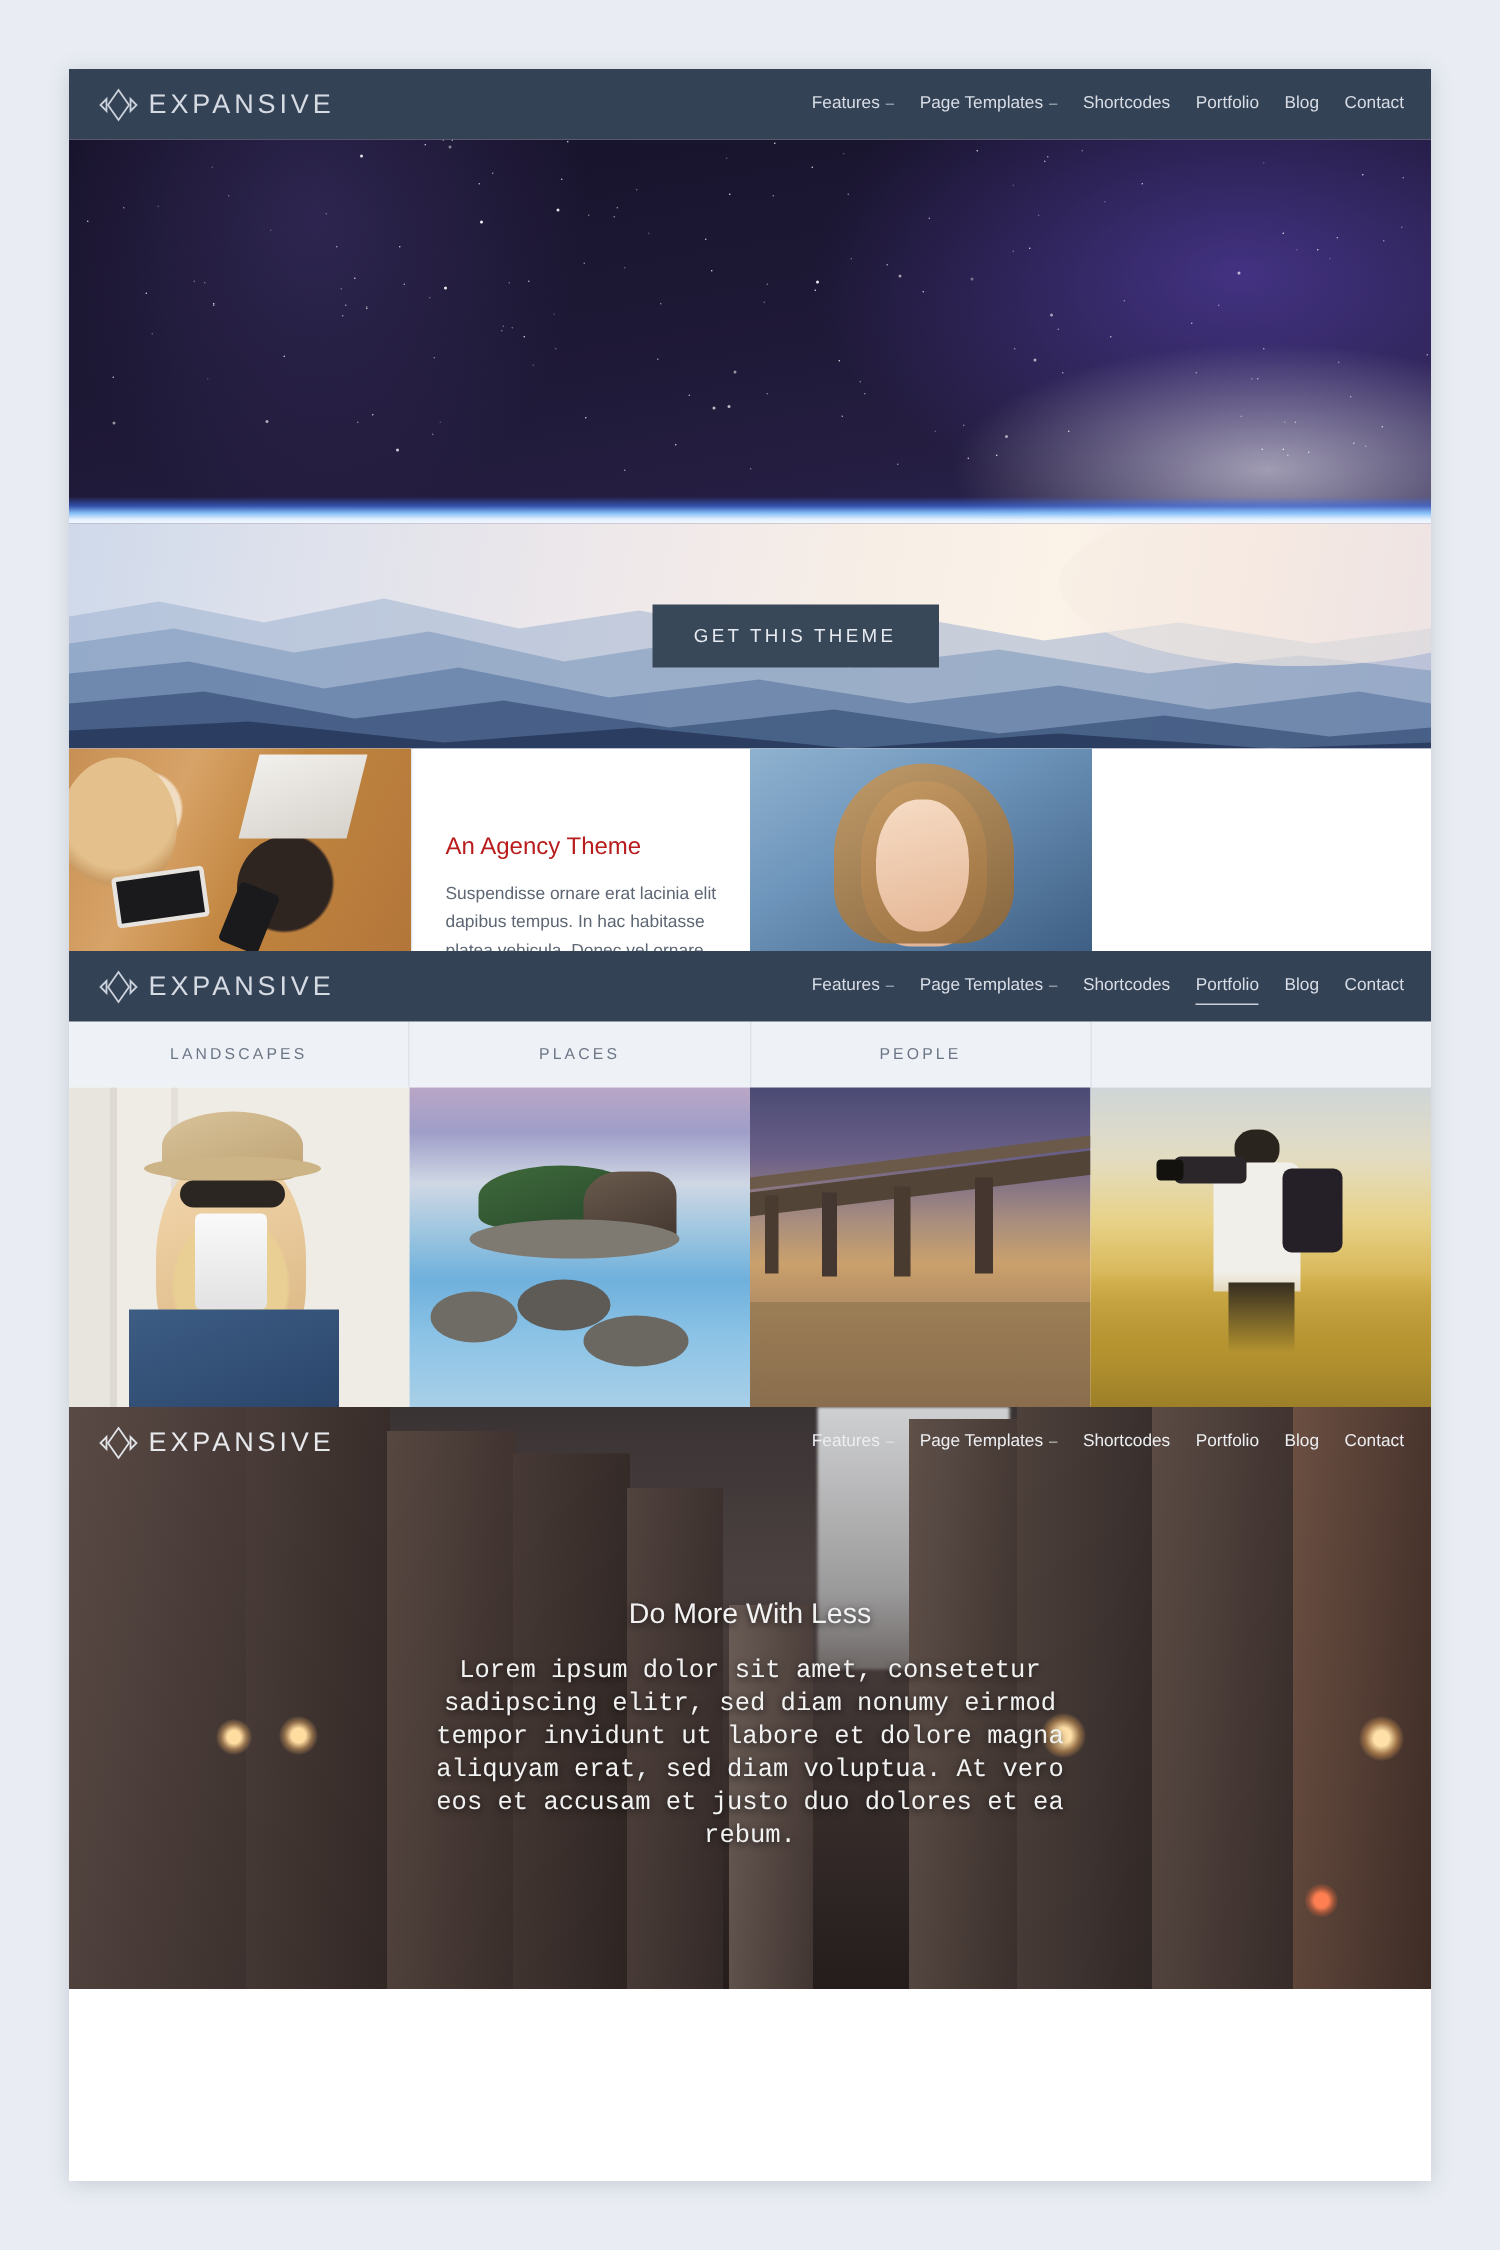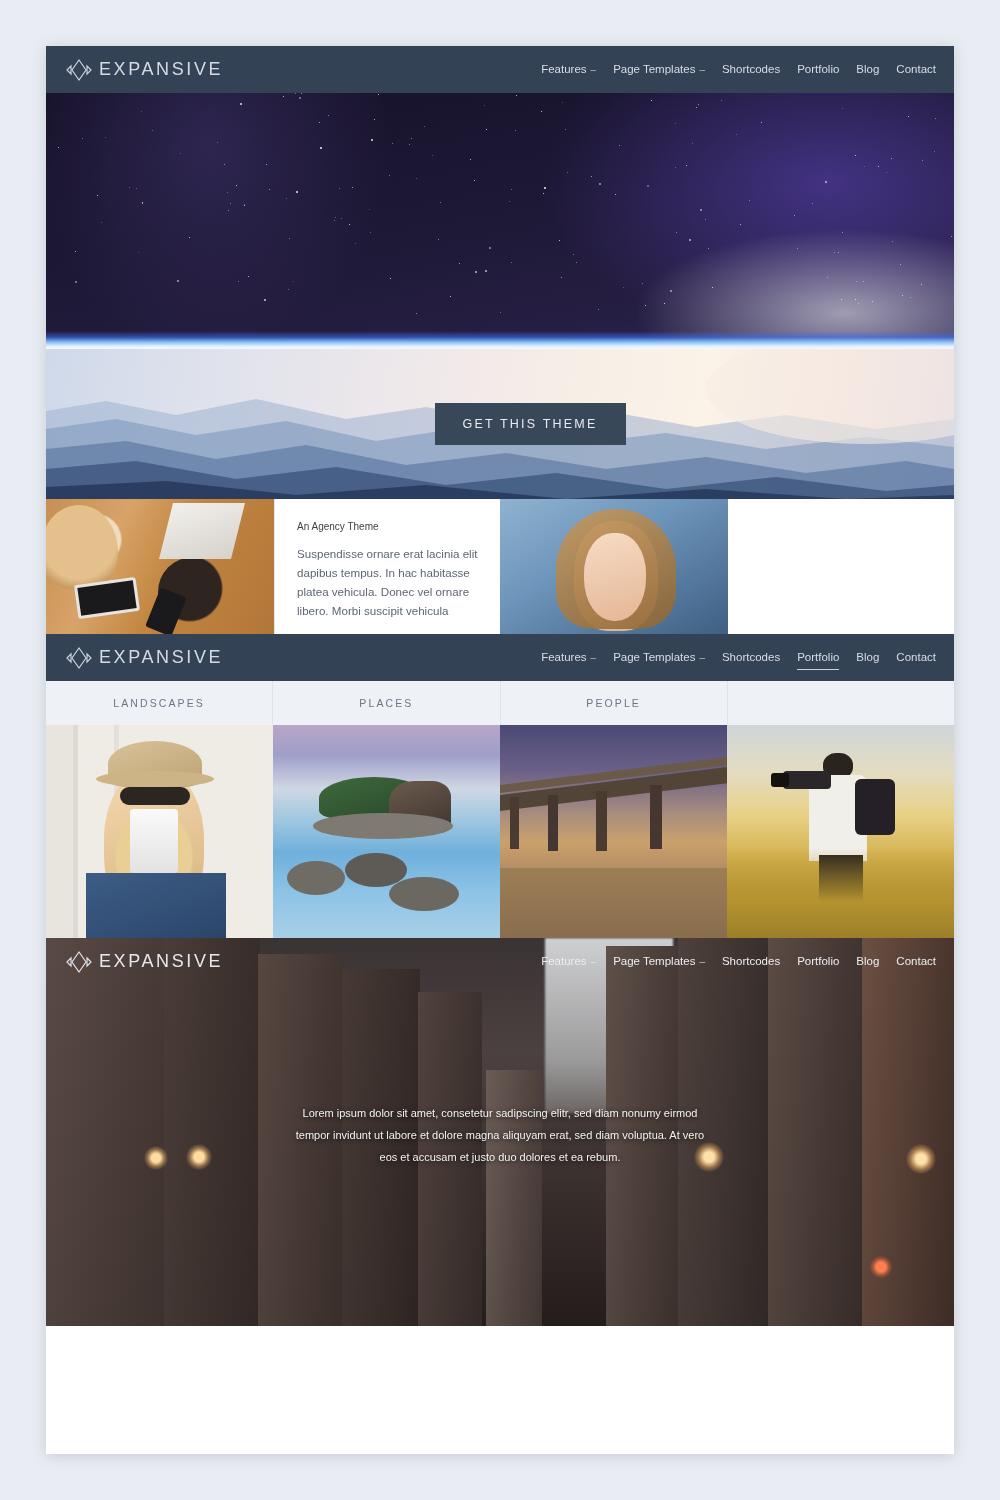--- a/index.html
+++ b/index.html
@@ -130,21 +130,21 @@
     line-height: 40px;
   }
 
   
   .features { display: flex; height: 135px; background: #fff; }
   .feat-img { width: 228px; height: 135px; position: relative; overflow: hidden; }
   .feat-text {
     width: 226px; padding: 22px 22px 0 22px;
     border-left: 1px solid #e4e7ec;
   }
-  .feat-title { font-size: 10px; color: #404040; font-weight: 400; }
+  .feat-title { font-size: 16px; color: #b91c1c; font-weight: 400; margin-top: 35px; }
   .feat-body { margin-top: 12px; font-size: 11.6px; line-height: 19px; color: #5d6673; }
 
   
   .img-desk {
     background:
       radial-gradient(circle at 22% 30%, #f0dcc0 0 12%, transparent 13%),
       linear-gradient(115deg,#c78f54 0%, #d8a368 30%, #c1853f 55%, #b3763a 100%);
   }
   .img-desk .blob { position:absolute; border-radius:50%; }
   
@@ -198,23 +198,24 @@
     background: linear-gradient(to bottom, #cfd0d2, #9b9a9b 70%, #6d6765);
     filter: blur(1px);
   }
   .bldg { position:absolute; bottom:0; }
   .city-copy {
     position:absolute; left:0; right:0; top:128px; text-align:center;
     color:#f2f2f2;
   }
   .city-title { font-size: 19px; font-weight: 400; text-shadow: 0 1px 5px rgba(0,0,0,.65); }
   .city-para {
-    margin: 36px auto 0; width: 420px;
-    font-size: 11px; line-height: 22px;
+    margin: 16px auto 0; width: 420px;
+    font-size: 17px; line-height: 22px;
     text-shadow: 0 1px 5px rgba(0,0,0,.7);
+    font-family: Liberation Mono, monospace;
   }
   .lamp { position:absolute; border-radius:50%; }
 </style>
 </head>
 <body>
 
 <div class="page">
 
   <div class="navbar">
     <div class="brand">
@@ -526,17 +527,18 @@
         <a class="navlink" style="color:#eceef1"><span>Features</span><span class="caret">–</span></a>
         <a class="navlink" style="color:#eceef1"><span>Page Templates</span><span class="caret">–</span></a>
         <a class="navlink" style="color:#eceef1">Shortcodes</a>
         <a class="navlink" style="color:#eceef1">Portfolio</a>
         <a class="navlink" style="color:#eceef1">Blog</a>
         <a class="navlink" style="color:#eceef1">Contact</a>
       </div>
     </div>
 
     <div class="city-copy">
+      <div class="city-title">Do More With Less</div>
       <div class="city-para">Lorem ipsum dolor sit amet, consetetur sadipscing elitr, sed diam nonumy eirmod tempor invidunt ut labore et dolore magna aliquyam erat, sed diam voluptua. At vero eos et accusam et justo duo dolores et ea rebum.</div>
     </div>
   </div>
 
 </div>
 
 </body></html>

